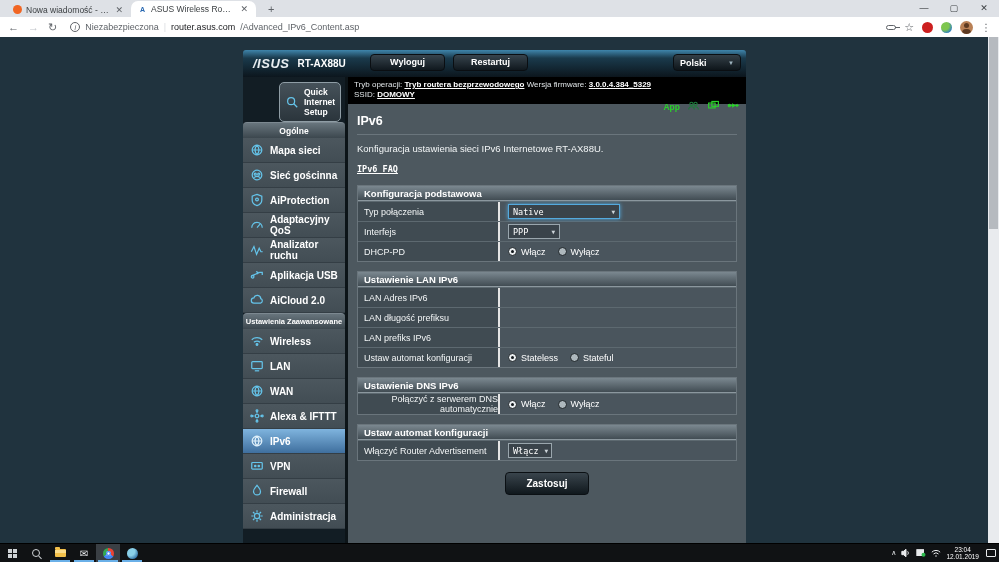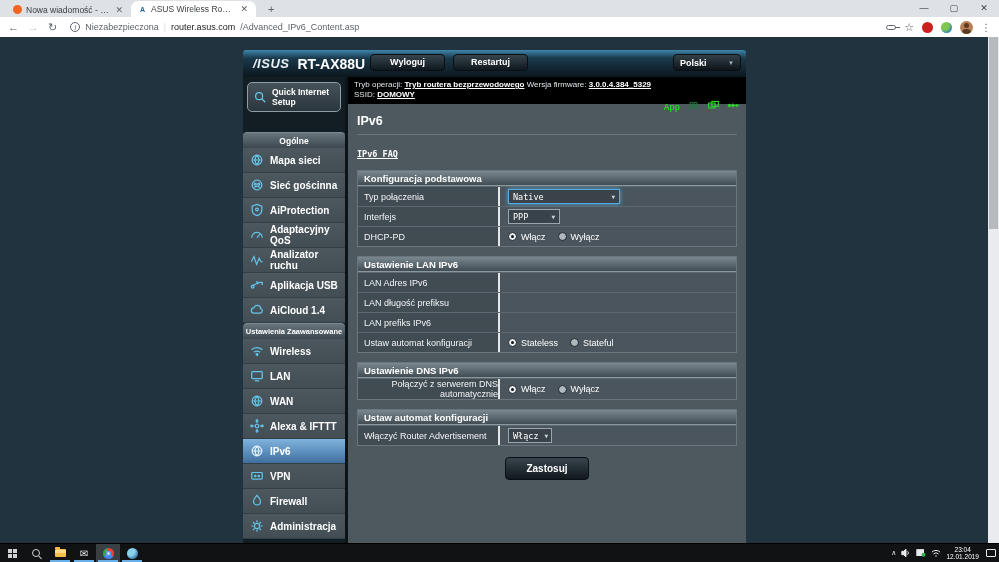--- a/index.html
+++ b/index.html
@@ -44,31 +44,31 @@
   
   .page { flex:1; background:#20333e; position:relative; overflow:hidden; border-bottom:1px solid #000; }
   .pg-scrollbar { position:absolute; top:0; right:0; width:11px; bottom:0; background:#e9ebee; }
   .pg-thumb { position:absolute; top:0; left:1px; width:9px; height:38%; background:#b6babf; }
 
   .router { position:absolute; left:243px; top:13px; width:503px; bottom:0; display:flex; flex-direction:column; }
 
   
   .rheader { height:27px; background:linear-gradient(180deg,#3f85ab 0%, #1a3a4c 30%, #0c161d 100%); display:flex; align-items:center; position:relative; border-radius:3px 3px 0 0; }
   .asuslogo { font-style:italic; font-weight:bold; font-size:13px; color:#e9eef1; letter-spacing:.5px; margin-left:10px; }
-  .model { color:#fff; font-weight:bold; font-size:14px; margin-left:8px; }
+  .model { color:#fff; font-weight:bold; font-size:10px; margin-left:8px; }
   .hbtn { position:absolute; top:4px; height:17px; background:linear-gradient(180deg,#37444d,#10181e); border:1px solid #0a0e12; border-radius:4px; color:#fff; font-weight:bold; font-size:9px; text-align:center; line-height:15px; }
   .hbtn.logout { left:127px; width:75px; }
   .hbtn.reboot { left:210px; width:75px; }
   .langsel { position:absolute; right:5px; top:4px; width:68px; height:17px; background:linear-gradient(180deg,#333f47,#0e151a); border:1px solid #0a0e12; border-radius:4px; color:#fff; font-weight:bold; font-size:9px; display:flex; align-items:center; justify-content:space-between; padding:0 6px; }
   .langsel .arr { font-size:6px; color:#9fb4bf; }
 
   
   .rbody { flex:1; display:flex; min-height:0; }
   .sidebar { width:102px; background:#121d24; display:flex; flex-direction:column; }
-  .qiswrap { padding:5px 4px 20px 4px; }
+  .qiswrap { padding:5px 4px 0 4px;margin-left:32px; }
   .qisbtn { border:1px solid #8f9da5; border-radius:5px; background:linear-gradient(180deg,#46525a,#2b353c); display:flex; align-items:center; gap:5px; padding:4px 5px; }
   .qisbtn .qtxt { color:#fff; font-weight:bold; font-size:8.5px; line-height:10px; }
   .sectab { height:16px; background:linear-gradient(180deg,#6a7press780,#3c474e); background:linear-gradient(180deg,#68757d,#3c474e); color:#fff; font-weight:bold; font-size:8.5px; display:flex; align-items:center; justify-content:center; border-top:1px solid #7c8890; border-radius:4px 4px 0 0; }
   .navitem { height:25px; display:flex; align-items:center; gap:6px; padding-left:7px; background:linear-gradient(180deg,#4c575e,#424d54); border-bottom:1px solid #343e45; color:#fff; font-weight:bold; font-size:10px; }
   .navitem.active { background:linear-gradient(180deg,#7fb4de,#3f6f9e); }
   .sic { flex:none; width:14px; height:14px; }
   .sic svg { width:14px; height:14px; stroke:#65c4ea; fill:none; stroke-width:1.4; }
   .navitem.active .sic svg { stroke:#dff0fa; }
 
   .gapcol { width:3px; background:#0c1418; }
@@ -247,21 +247,21 @@
                   <path d="M2 9l9-4M11 5h3v3"></path>
                   <circle cx="3" cy="10" r="1.5"></circle>
                   <path d="M7 4l2 1-1 2"></path>
                 </svg></span>
             <span>Aplikacja USB</span>
           </div>
           <div class="navitem">
             <span class="sic"><svg viewBox="0 0 16 16">
                   <path d="M4.5 11.5a3 3 0 010-6 4 4 0 017.8 1 2.6 2.6 0 01-.3 5z"></path>
                 </svg></span>
-            <span>AiCloud 1.4</span>
+            <span>AiCloud 2.0</span>
           </div>
 
           <div class="sectab" style="font-size:7.5px;">Ustawienia Zaawansowane</div>
 
           <div class="navitem">
             <span class="sic"><svg viewBox="0 0 16 16">
                   <path d="M2 6.5a9 9 0 0112 0M4.5 9.5a5.5 5.5 0 017 0"></path>
                   <circle cx="8" cy="12" r="1" fill="#65c4ea"></circle>
                 </svg></span>
             <span>Wireless</span>
@@ -349,20 +349,21 @@
               <span class="gic"><svg viewBox="0 0 16 16">
                     <path d="M1.5 8h13M11 8l2-1.5M11 8l2 1.5"></path>
                     <circle cx="3" cy="8" r="1.5"></circle>
                     <path d="M7 6.5L9.5 8 7 9.5z"></path>
                   </svg></span>
             </div>
           </div>
 
           <div class="content">
             <div class="ptitle">IPv6</div>
+            <div class="pdesc">Konfiguracja ustawienia sieci IPv6 Internetowe RT-AX88U.</div>
             <a class="faq">IPv6 FAQ</a>
 
             
             <div class="sect">
               <div class="secthead">Konfiguracja podstawowa</div>
               <div class="frow">
                 <div class="fl">Typ połączenia</div>
                 <div class="fv">
                   <span class="select focused w-native">
                     <span>Native</span>

